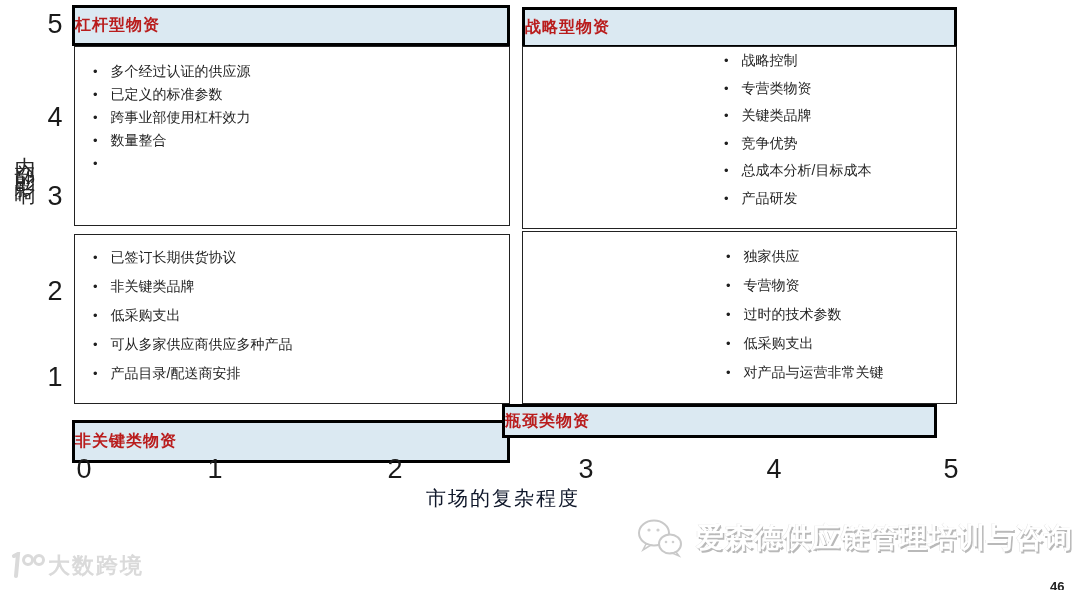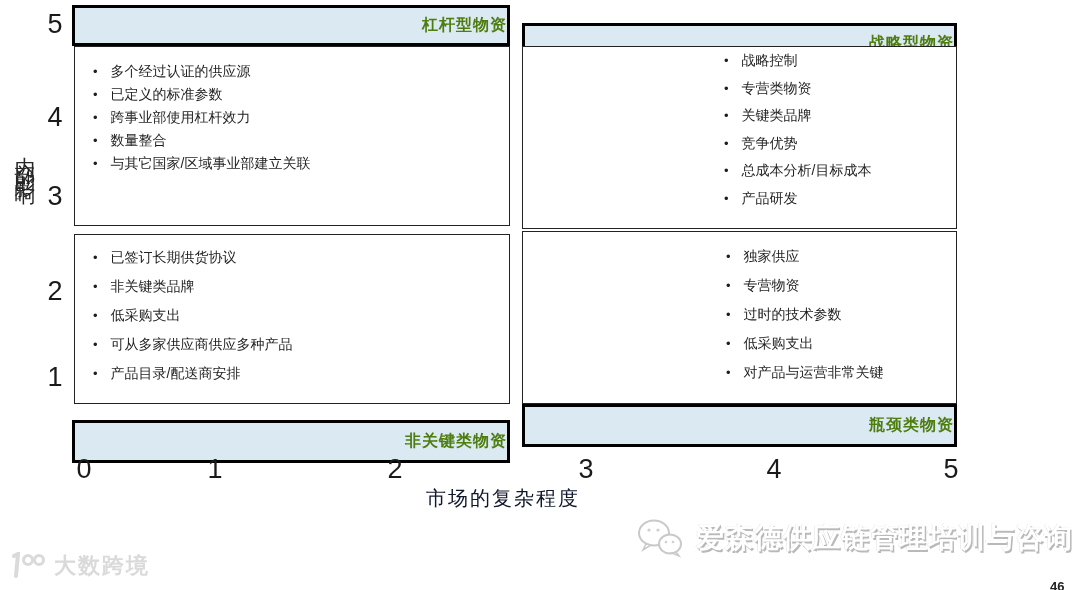--- a/index.html
+++ b/index.html
@@ -42,24 +42,24 @@
     white-space: nowrap;
   }
 
   
   .q-header {
     position: absolute;
     background: #dbe9f2;
     border: 3px solid #000000;
     display: flex;
     align-items: center;
-    justify-content: flex-end;
+    justify-content: flex-start;
     font-size: 16px;
     font-weight: bold;
-    color: #4d7c0f;
+    color: #b91c1c;
     letter-spacing: 1px;
     font-family: Liberation Serif, serif;
   }
   .q-content {
     position: absolute;
     background: #ffffff;
     border: 1.5px solid #222222;
   }
   .bullet-row {
     display: flex;
@@ -120,21 +120,20 @@
     text-shadow: 1.5px 1.5px 0 #b9b9b9, -0.5px -0.5px 0 #e3e3e3;
     letter-spacing: 1px;
     white-space: nowrap;
   }
   .platform-watermark {
     position: absolute;
     left: 8px;
     top: 551px;
     display: flex;
     align-items: center;
-    gap: 6px;
   }
   .platform-watermark .platform-text {
     font-size: 22px;
     font-weight: bold;
     color: #dadada;
     letter-spacing: 2px;
     white-space: nowrap;
   }
   .page-number {
     position: absolute;
@@ -173,25 +172,24 @@
     <div class="bullet-row">
         <span class="bullet-dot">•</span>
         <span>跨事业部使用杠杆效力</span>
       </div>
     <div class="bullet-row">
         <span class="bullet-dot">•</span>
         <span>数量整合</span>
       </div>
     <div class="bullet-row">
         <span class="bullet-dot">•</span>
-        <span>与其它国家/区域事业部建立关联</span>
-      </div>
-  </div>
-
-  <div class="q-header" style="left:522px; top:23px; width:435px; height:41px;">
+      </div>
+  </div>
+
+  <div class="q-header" style="left:522px; top:7px; width:435px; height:41px;">
     <span>战略型物资</span>
   </div>
   <div class="q-content" id="q-strategic-content" style="left:522px; top:46px; width:435px; height:183px;">
     <div class="bullet-row">
         <span class="bullet-dot">•</span>
         <span>战略控制</span>
       </div>
     <div class="bullet-row">
         <span class="bullet-dot">•</span>
         <span>专营类物资</span>
@@ -255,21 +253,21 @@
       </div>
     <div class="bullet-row">
         <span class="bullet-dot">•</span>
         <span>低采购支出</span>
       </div>
     <div class="bullet-row">
         <span class="bullet-dot">•</span>
         <span>对产品与运营非常关键</span>
       </div>
   </div>
-  <div class="q-header" style="left:522px; top:404px; width:435px; height:43px;">
+  <div class="q-header" style="left:502px; top:404px; width:435px; height:34px;">
     <span>瓶颈类物资</span>
   </div>
 
 
   <span class="tick" style="left:84px;  top:469px;">0</span>
   <span class="tick" style="left:215px; top:469px;">1</span>
   <span class="tick" style="left:395px; top:469px;">2</span>
   <span class="tick" style="left:586px; top:469px;">3</span>
   <span class="tick" style="left:774px; top:469px;">4</span>
   <span class="tick" style="left:951px; top:469px;">5</span>

